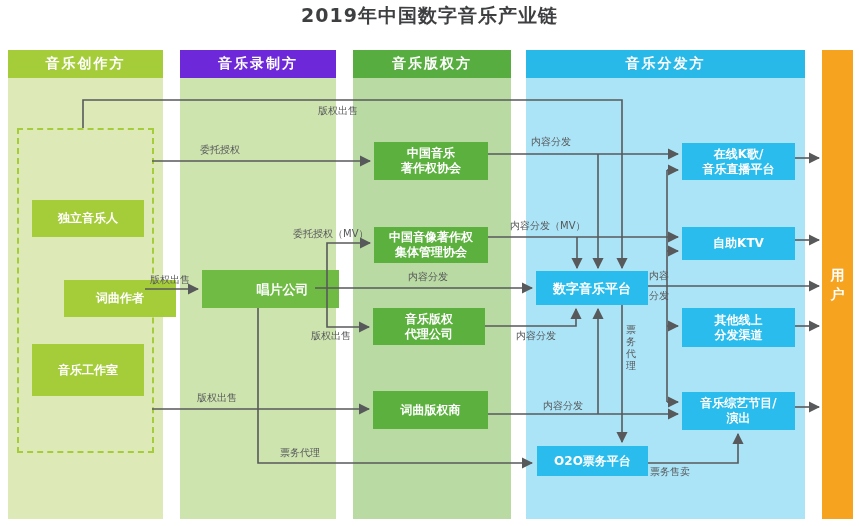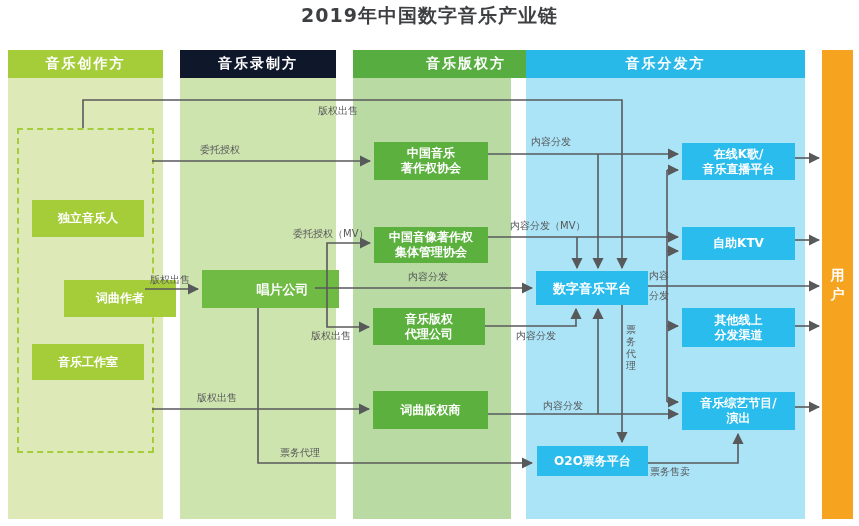--- a/index.html
+++ b/index.html
@@ -28,39 +28,39 @@
   .c4{background:#29bcec;}
 </style>
 </head>
 <body>
 
 <div class="canvas">
 
   <div class="title">2019年中国数字音乐产业链</div>
 
   <div class="col-header" style="left:8px;top:50px;width:155px;background:#a5cd3a;">音乐创作方</div>
-  <div class="col-header" style="left:180px;top:50px;width:156px;background:#0f172a;">音乐录制方</div>
-  <div class="col-header" style="left:353px;top:50px;width:158px;background:#58ad41;padding-left:34px;">音乐版权方</div>
+  <div class="col-header" style="left:180px;top:50px;width:156px;background:#6d28d9;">音乐录制方</div>
+  <div class="col-header" style="left:353px;top:50px;width:158px;background:#58ad41;">音乐版权方</div>
   <div class="col-header" style="left:526px;top:50px;width:279px;background:#29b9e8;">音乐分发方</div>
 
   <div class="col-bg" style="left:8px;width:155px;background:#dde9b7;"></div>
   <div class="col-bg" style="left:180px;width:156px;background:#cee4af;"></div>
   <div class="col-bg" style="left:353px;width:158px;background:#b9daa3;"></div>
   <div class="col-bg" style="left:526px;width:279px;background:#abe4f7;"></div>
 
   <div class="userbar">
     <div class="lbl">用
 户</div>
   </div>
 
   <div class="dashed-box"></div>
 
   <div class="node c1" style="left:32px;top:200px;width:112px;height:37px;">独立音乐人</div>
   <div class="node c1" style="left:32px;top:280px;width:112px;height:37px;margin-left:32px;">词曲作者</div>
-  <div class="node c1" style="left:32px;top:344px;width:112px;height:36px;">音乐工作室</div>
+  <div class="node c1" style="left:32px;top:344px;width:112px;height:52px;">音乐工作室</div>
 
   <div class="node c2" style="left:202px;top:270px;width:113px;height:38px;font-size:13px;padding-left:24px;">唱片公司</div>
 
   <div class="node c3" style="left:374px;top:142px;width:114px;height:38px;">中国音乐
 著作权协会</div>
   <div class="node c3" style="left:374px;top:227px;width:114px;height:36px;">中国音像著作权
 集体管理协会</div>
   <div class="node c3" style="left:373px;top:308px;width:112px;height:37px;">音乐版权
 代理公司</div>
   <div class="node c4" style="left:682px;top:143px;width:113px;height:37px;">在线K歌/

